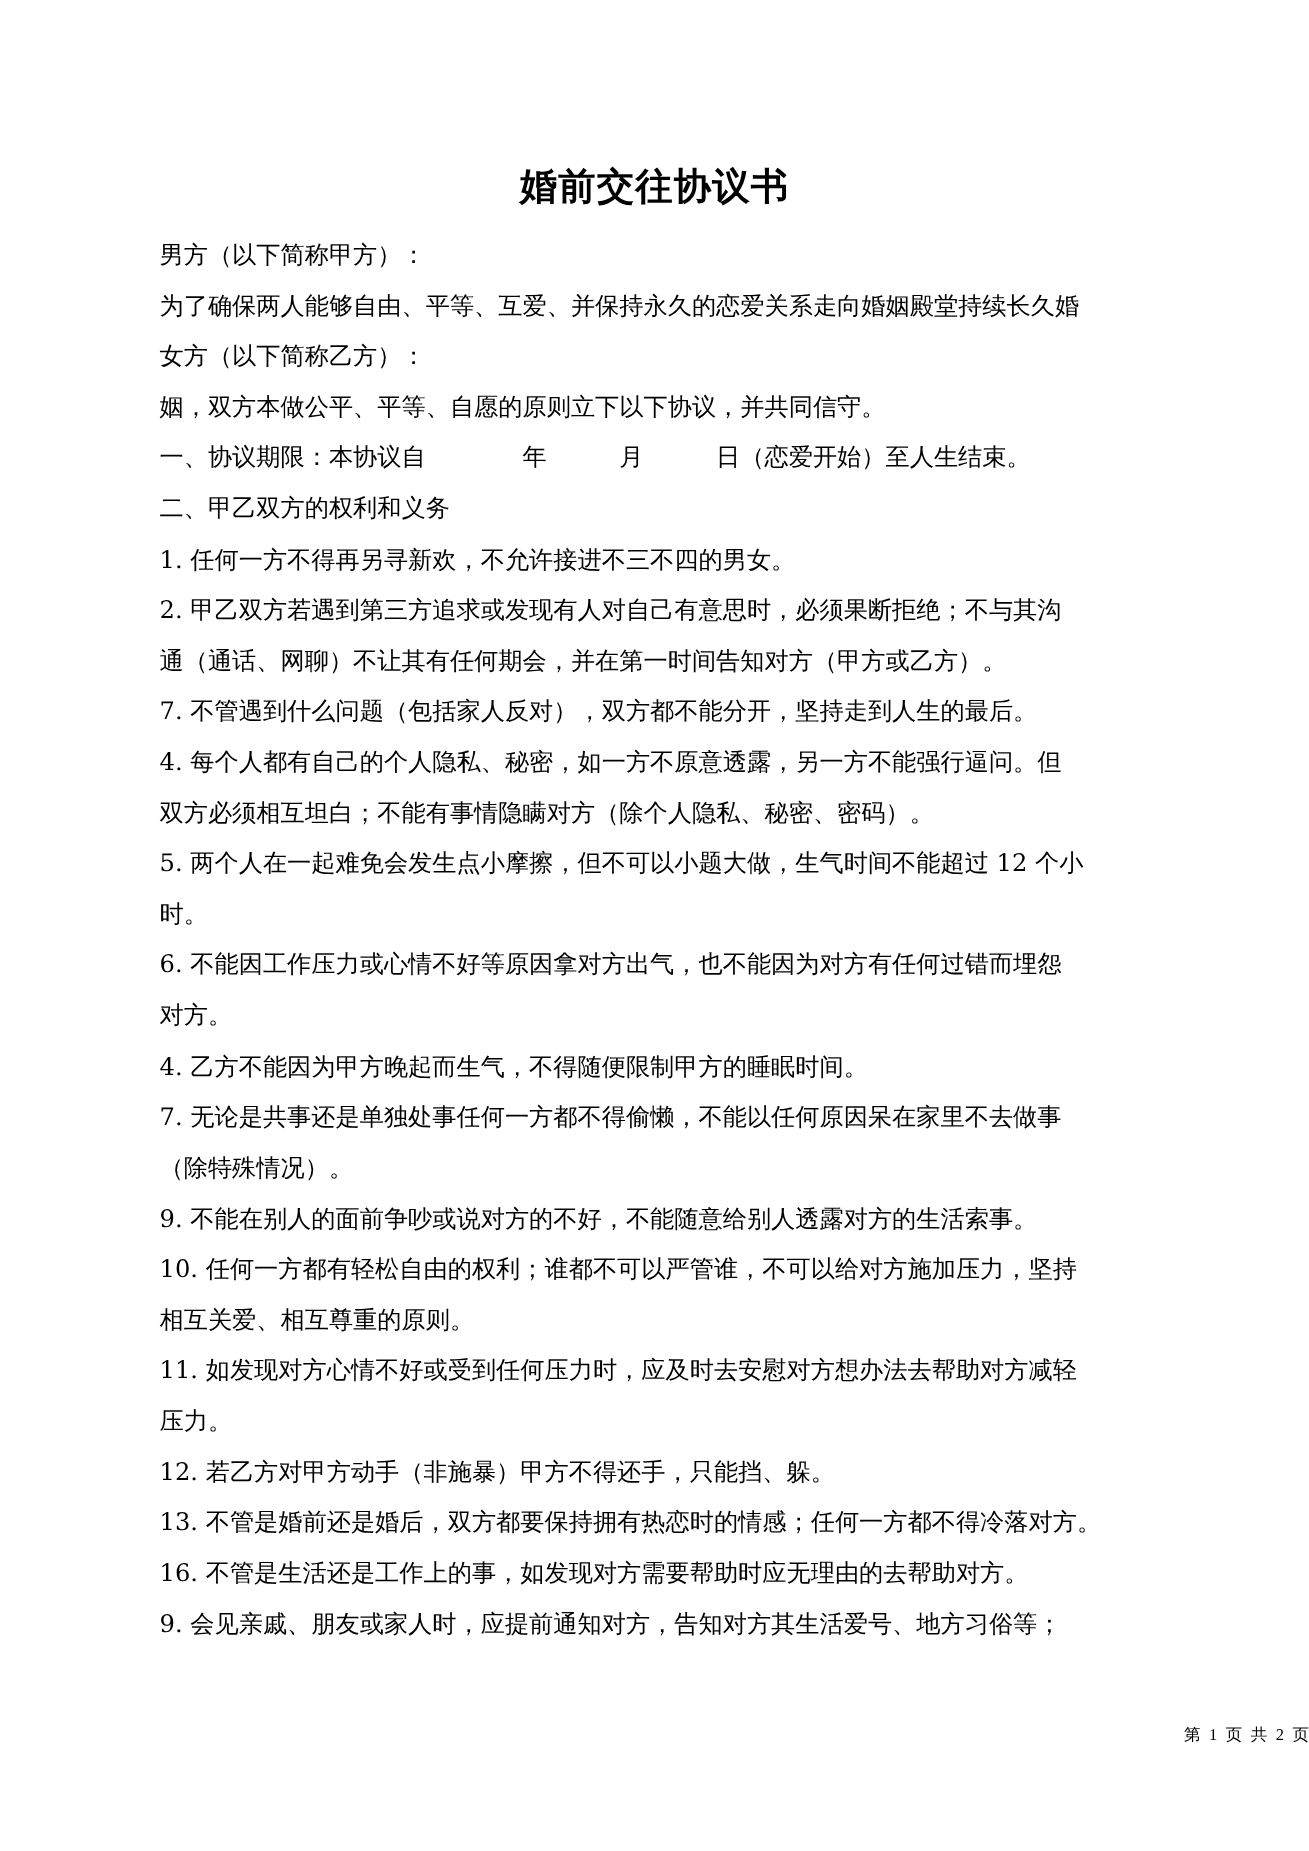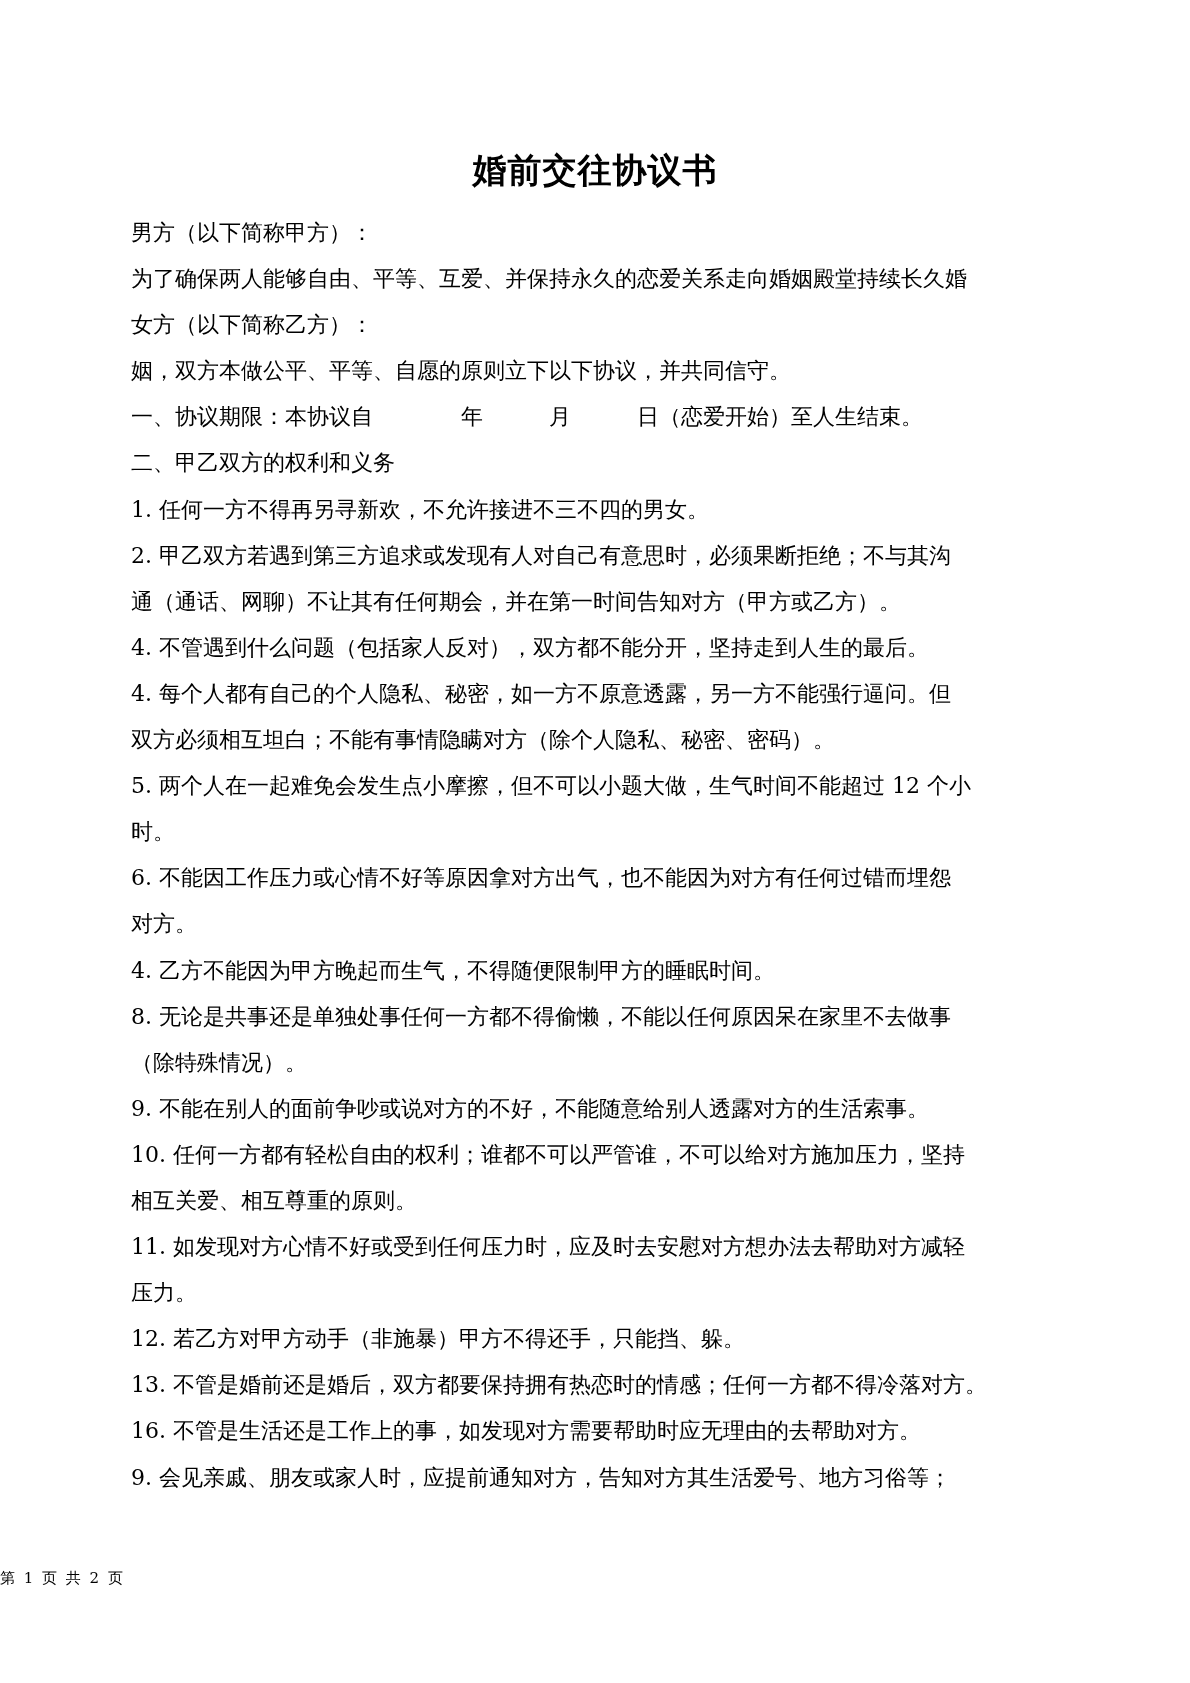--- a/index.html
+++ b/index.html
@@ -30,67 +30,68 @@
       top: 148px;
       text-align: center;
       font-family: "DejaVu Sans", "Liberation Sans", sans-serif;
       font-size: 34px;
       line-height: 44px;
       font-weight: bold;
       letter-spacing: 1px;
     }
     .body-text {
       position: absolute;
-      left: 131px;
+      left: 145px;
       top: 210px;
       width: 915px;
     }
     .line {
       height: 46.1px;
       line-height: 46.1px;
       font-size: 22px;
       white-space: nowrap;
       overflow: visible;
     }
     .footer {
       position: absolute;
       left: 0;
       width: 1190px;
       top: 1568px;
-      text-align: left;
+      text-align: right;
       font-size: 15px;
       line-height: 20px;
       word-spacing: 4px;
+      font-family: Liberation Serif, serif;
     }
   </style>
 </head>
 <body>
 
 <div class="page">
   <div class="title">婚前交往协议书</div>
 
   <div class="body-text">
     <div class="line">男方（以下简称甲方）：</div>
     <div class="line">为了确保两人能够自由、平等、互爱、并保持永久的恋爱关系走向婚姻殿堂持续长久婚</div>
     <div class="line">女方（以下简称乙方）：</div>
     <div class="line">姻，双方本做公平、平等、自愿的原则立下以下协议，并共同信守。</div>
     <div class="line">一、协议期限：本协议自　　　　年　　　月　　　日（恋爱开始）至人生结束。</div>
     <div class="line">二、甲乙双方的权利和义务</div>
     <div class="line">1. 任何一方不得再另寻新欢，不允许接进不三不四的男女。</div>
     <div class="line">2. 甲乙双方若遇到第三方追求或发现有人对自己有意思时，必须果断拒绝；不与其沟</div>
     <div class="line">通（通话、网聊）不让其有任何期会，并在第一时间告知对方（甲方或乙方）。</div>
-    <div class="line">4. 不管遇到什么问题（包括家人反对），双方都不能分开，坚持走到人生的最后。</div>
+    <div class="line">7. 不管遇到什么问题（包括家人反对），双方都不能分开，坚持走到人生的最后。</div>
     <div class="line">4. 每个人都有自己的个人隐私、秘密，如一方不原意透露，另一方不能强行逼问。但</div>
     <div class="line">双方必须相互坦白；不能有事情隐瞒对方（除个人隐私、秘密、密码）。</div>
     <div class="line">5. 两个人在一起难免会发生点小摩擦，但不可以小题大做，生气时间不能超过 12 个小</div>
     <div class="line">时。</div>
     <div class="line">6. 不能因工作压力或心情不好等原因拿对方出气，也不能因为对方有任何过错而埋怨</div>
     <div class="line">对方。</div>
     <div class="line">4. 乙方不能因为甲方晚起而生气，不得随便限制甲方的睡眠时间。</div>
-    <div class="line">8. 无论是共事还是单独处事任何一方都不得偷懒，不能以任何原因呆在家里不去做事</div>
+    <div class="line">7. 无论是共事还是单独处事任何一方都不得偷懒，不能以任何原因呆在家里不去做事</div>
     <div class="line">（除特殊情况）。</div>
     <div class="line">9. 不能在别人的面前争吵或说对方的不好，不能随意给别人透露对方的生活索事。</div>
     <div class="line">10. 任何一方都有轻松自由的权利；谁都不可以严管谁，不可以给对方施加压力，坚持</div>
     <div class="line">相互关爱、相互尊重的原则。</div>
     <div class="line">11. 如发现对方心情不好或受到任何压力时，应及时去安慰对方想办法去帮助对方减轻</div>
     <div class="line">压力。</div>
     <div class="line">12. 若乙方对甲方动手（非施暴）甲方不得还手，只能挡、躲。</div>
     <div class="line">13. 不管是婚前还是婚后，双方都要保持拥有热恋时的情感；任何一方都不得冷落对方。</div>
     <div class="line">16. 不管是生活还是工作上的事，如发现对方需要帮助时应无理由的去帮助对方。</div>
     <div class="line">9. 会见亲戚、朋友或家人时，应提前通知对方，告知对方其生活爱号、地方习俗等；</div>

